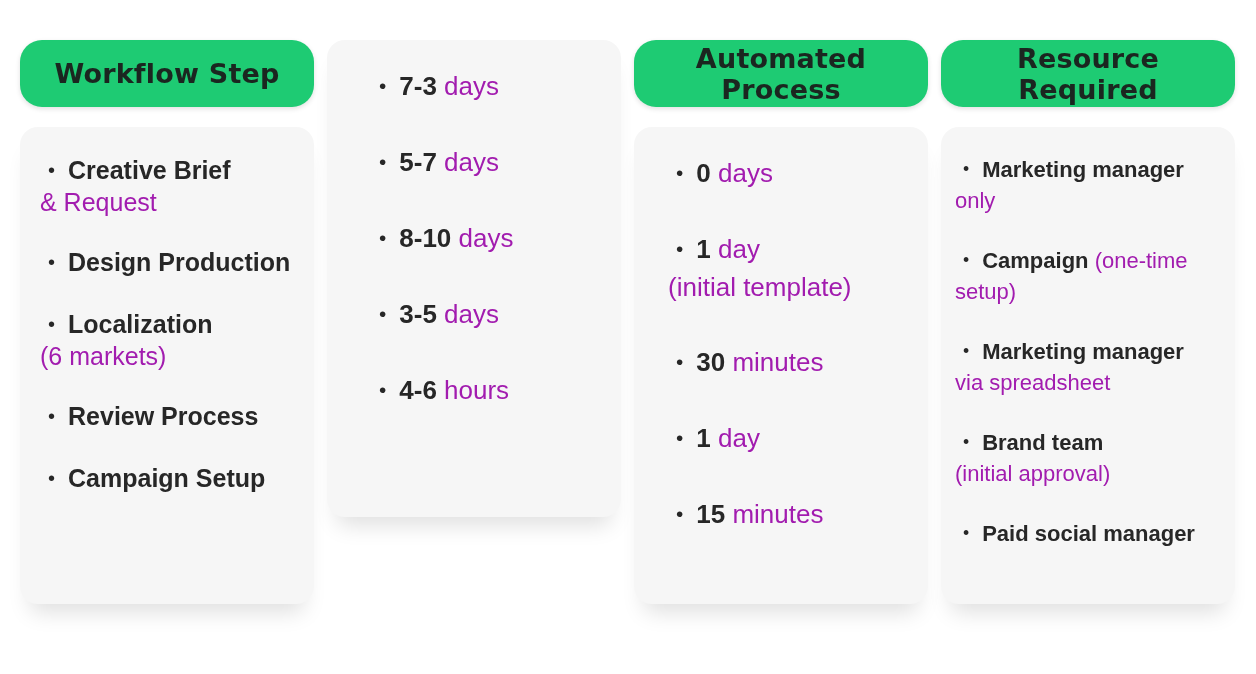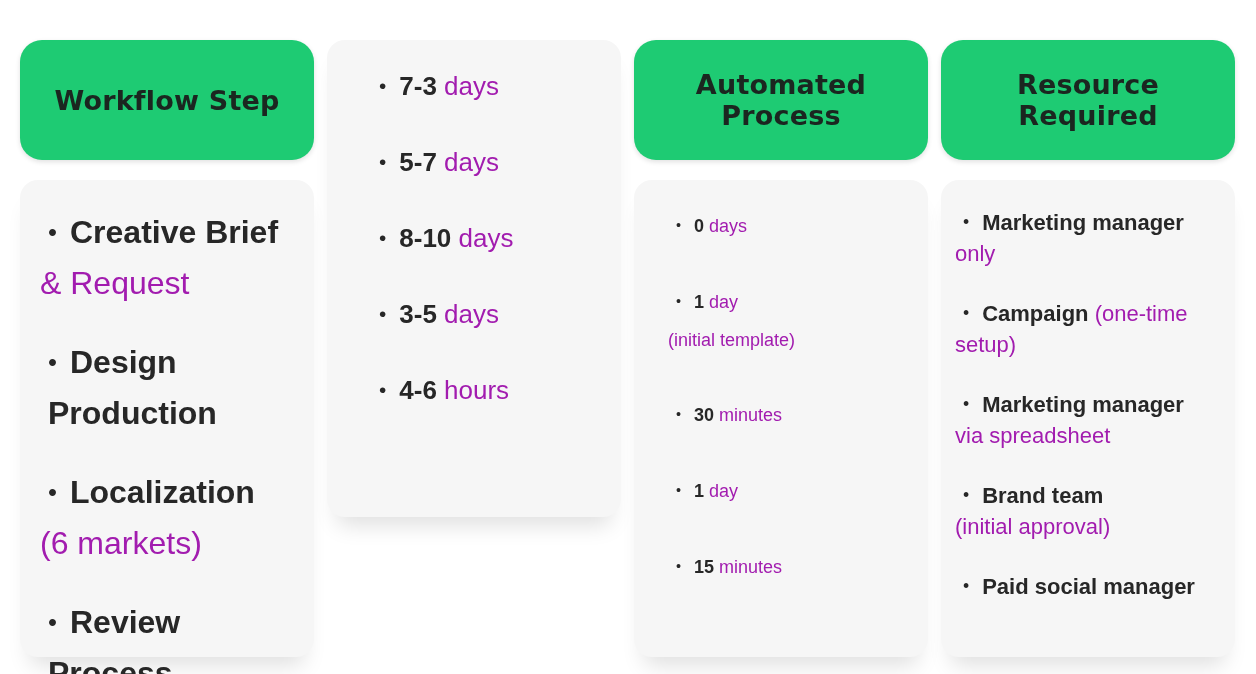--- a/index.html
+++ b/index.html
@@ -10,21 +10,21 @@
   .board {
     display: grid;
     grid-template-columns: repeat(4, 294px);
     column-gap: 13px;
     padding: 40px 0 0 20px;
   }
   .column { display: flex; flex-direction: column; }
   .header-card {
     background: #1ecb73;
     color: #1b2620;
-    height: 120px;
+    height: 67px;
     border-radius: 22px;
     display: flex; flex-direction: column;
     align-items: center; justify-content: center;
     text-align: center;
     font-family: "DejaVu Sans", sans-serif;
     font-weight: 700;
     font-size: 27px;
     line-height: 31px;
     letter-spacing: 0.2px;
     box-shadow: 0 2px 5px rgba(0,0,0,0.12);
@@ -44,25 +44,25 @@
   .bullet {
     font-size: 0.8em;
     margin-right: 13px;
     position: relative; top: -2px;
     color: #272727;
   }
   .strong { font-weight: 700; color: #272727; }
   .light  { font-weight: 400; color: #a21caf; }
 
   
-  .column:nth-child(1) .body-card { font-size: 32px; line-height: 49px; padding-left: 20px; }
+  .column:nth-child(1) .body-card { font-size: 25px; line-height: 30px; padding-left: 20px; }
   .column:nth-child(1) .item { margin-bottom: 30px; }
   .column:nth-child(2) .body-card { font-size: 26px; line-height: 37px; padding-left: 44px; }
   .column:nth-child(2) .item { margin-bottom: 38px; }
-  .column:nth-child(3) .body-card { font-size: 18px; line-height: 37px; padding-left: 34px; }
+  .column:nth-child(3) .body-card { font-size: 26px; line-height: 37px; padding-left: 34px; }
   .column:nth-child(3) .item { margin-bottom: 38px; }
   .column:nth-child(4) .body-card { font-size: 22px; line-height: 30px; padding-left: 14px; }
   .column:nth-child(4) .item { margin-bottom: 30px; }
 </style>
 </head>
 <body>
 
 <main class="board">
     <div class="column">
       <div class="header-card">

